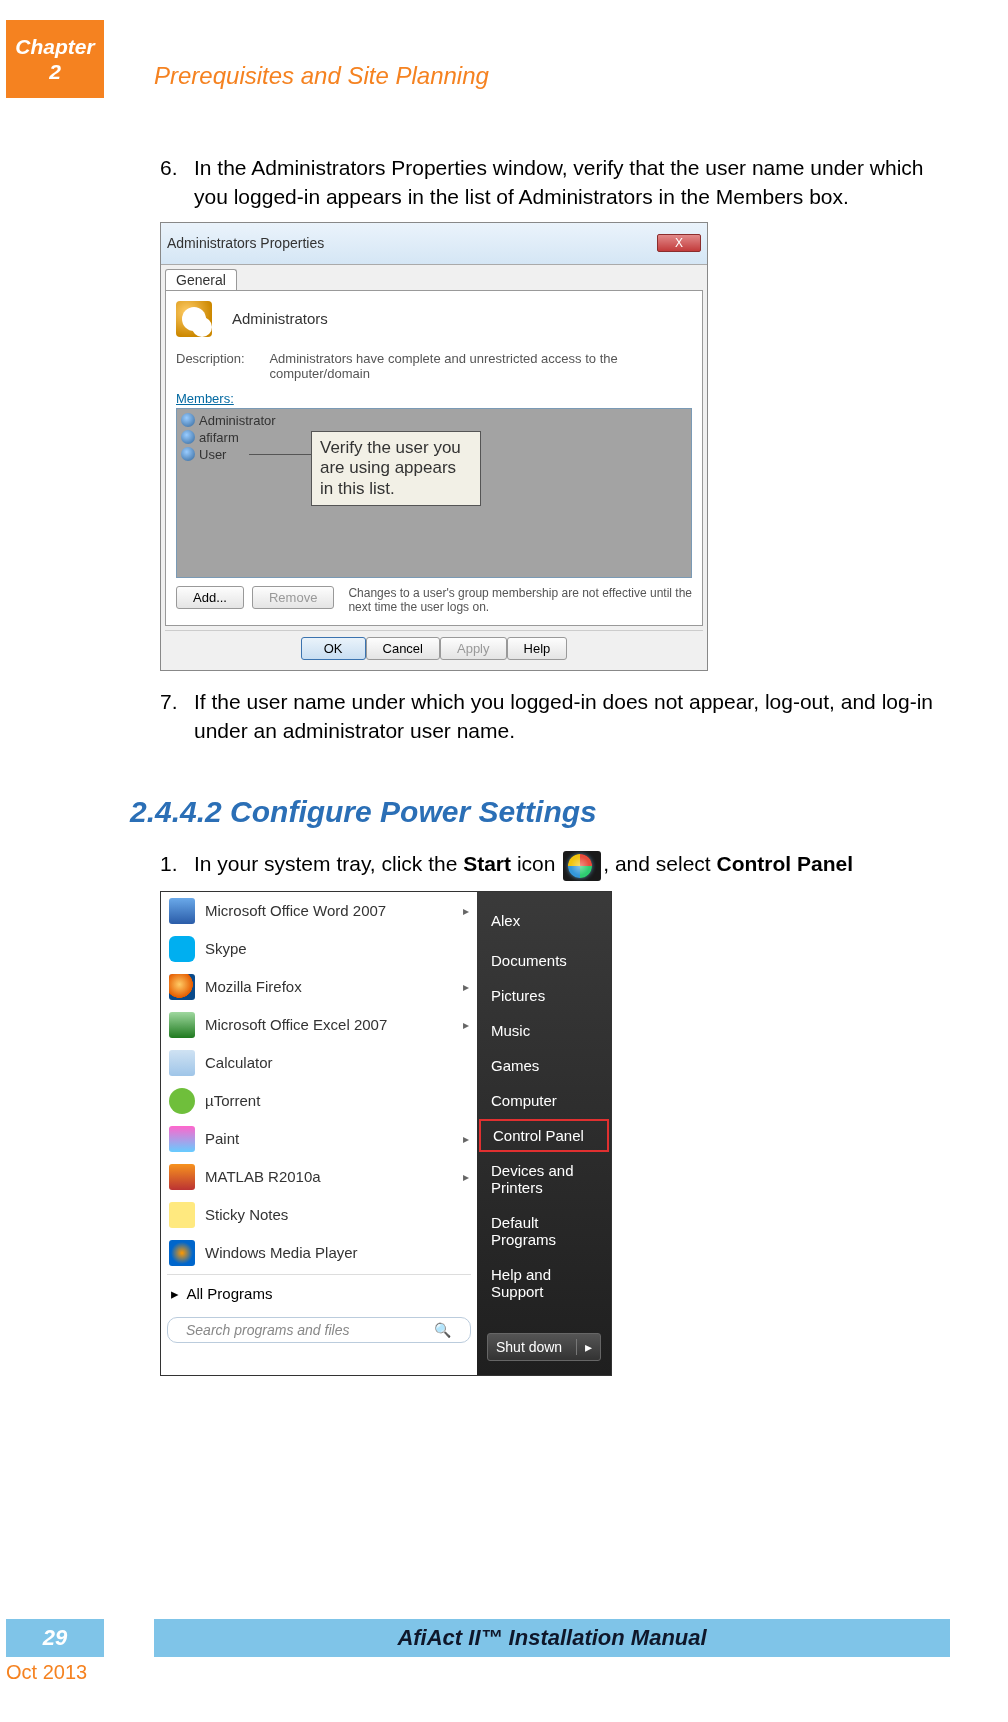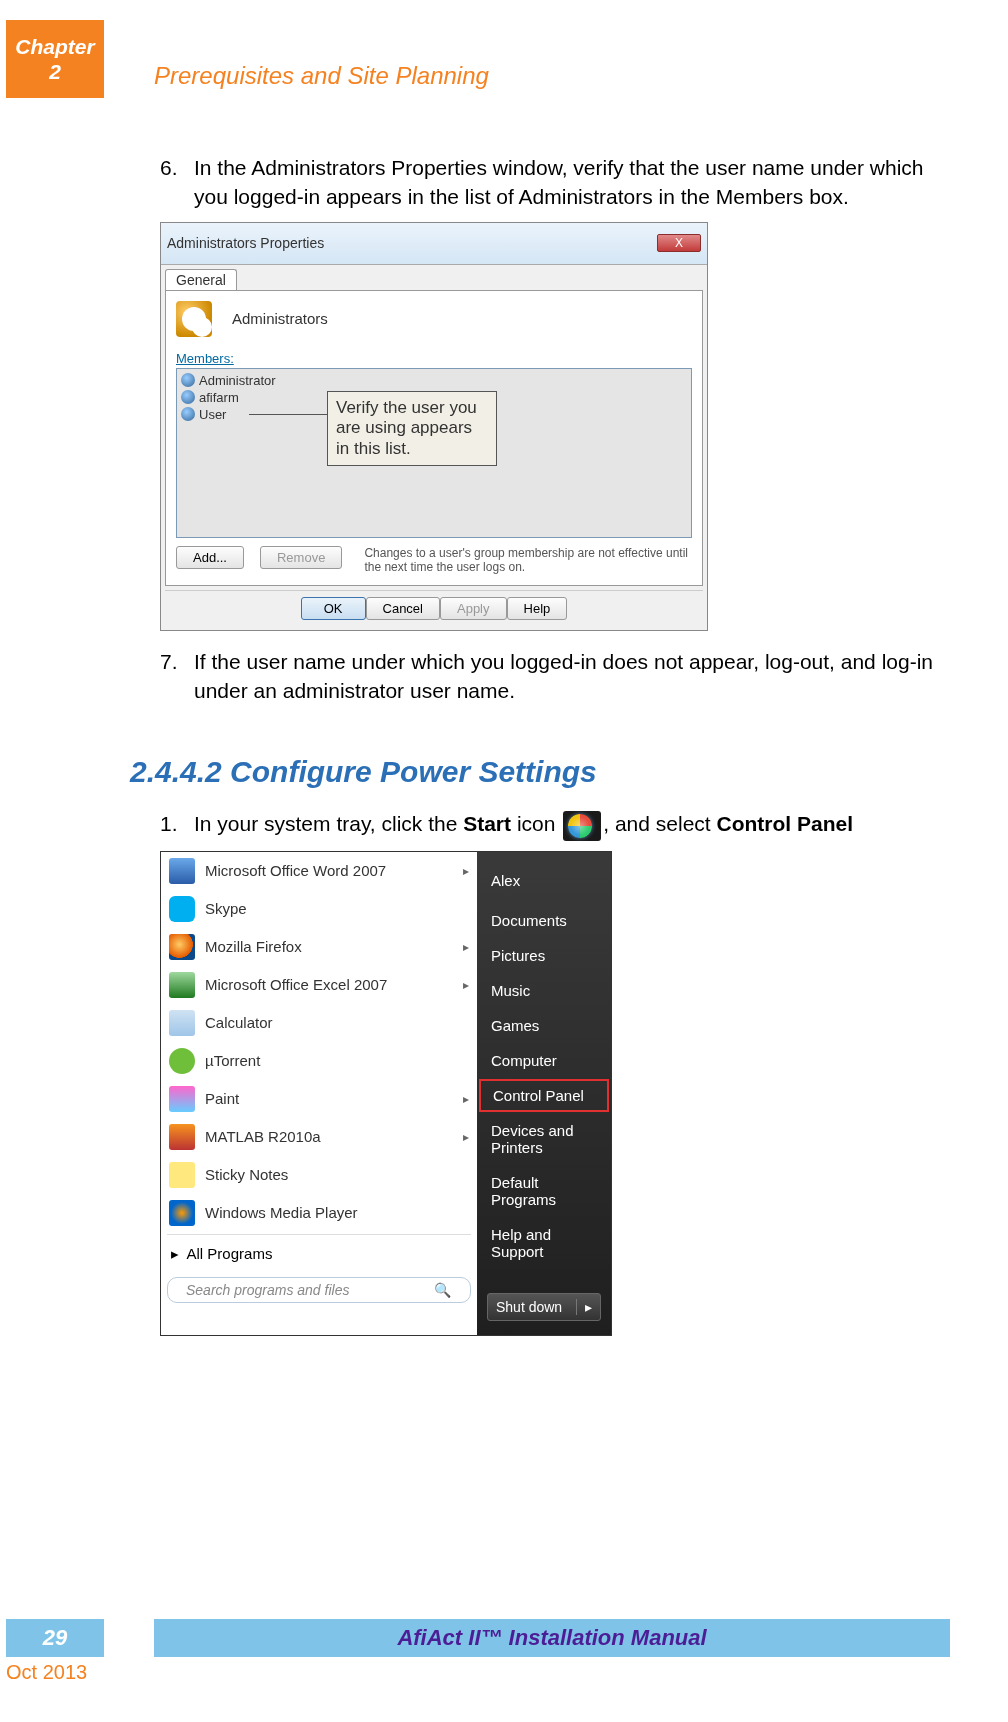--- a/index.html
+++ b/index.html
@@ -125,49 +125,49 @@
     content:""; position:absolute; inset:6px;
     background:#fff; border-radius:50%;
     box-shadow: 8px 8px 0 -2px #fff;
   }
   .desc-row { display:flex; font-size:13px; color:#555; margin-bottom:10px;}
   .desc-row .lbl { width:100px; }
   .members-lbl { font-size:13px; color:#0369a1; text-decoration: underline; margin-bottom:2px;}
   .members-box {
     height:170px;
     border:1px solid #7a9ab5;
-    background:#e5e5e5;
+    background:#a3a3a3;
     padding:4px;
     font-size:13px;
     position:relative;
   }
   .member { display:flex; align-items:center; gap:4px; margin-bottom:2px;}
   .user-icon {
     width:14px; height:14px;
     background: radial-gradient(circle at 40% 35%, #9cf, #369);
     border-radius:50%;
   }
   .callout-box {
     position:absolute;
-    left:150px; top:22px;
+    left:134px; top:22px;
     width:170px;
     background:#f2f0e6;
     border:1px solid #555;
     padding:6px 8px;
     font-size:17px;
     color:#333;
     line-height:1.2;
   }
   .callout-line {
     position:absolute;
     left:72px; top:45px;
     width:78px; height:1px;
     background:#555;
   }
-  .btn-row { display:flex; gap:16px; margin-top:8px; align-items:flex-start;}
+  .btn-row { display:flex; gap:8px; margin-top:8px; align-items:flex-start;}
   .win-btn {
     border:1px solid #999;
     background:linear-gradient(#fdfdfd,#e4e4e4);
     font-size:13px;
     padding:3px 16px;
     border-radius:3px;
   }
   .win-btn.disabled { color:#999; }
   .hint { font-size:12px; color:#555; margin-left:6px; line-height:1.2; flex:1;}
   .dlg-footer {
@@ -308,21 +308,21 @@
     font-size:22px;
     display:flex;
     align-items:center;
     justify-content:center;
     font-style:italic;
   }
   .footer-title {
     flex:1;
     margin-left:50px;
     background:#7fc4e8;
-    color:#4c1d95;
+    color:#0f172a;
     font-weight:bold;
     font-size:22px;
     display:flex;
     align-items:center;
     justify-content:center;
     padding:6px 0;
     font-style:italic;
   }
   .footer-date {
     color:#f58220;
@@ -354,20 +354,24 @@
       <span class="t-left">Administrators Properties</span>
       <span class="win-close">X</span>
     </div>
     <div class="tab-bar">
       <div class="tab">General</div>
     </div>
     <div class="admin-body">
       <div class="admin-row">
         <div class="group-icon"></div>
         <div>Administrators</div>
+      </div>
+      <div class="desc-row">
+        <div class="lbl">Description:</div>
+        <div>Administrators have complete and unrestricted access to the computer/domain</div>
       </div>
       <div class="members-lbl">Members:</div>
       <div class="members-box">
         <div class="member">
             <span class="user-icon"></span>
             <span>Administrator</span>
           </div>
         <div class="member">
             <span class="user-icon"></span>
             <span>afifarm</span>

